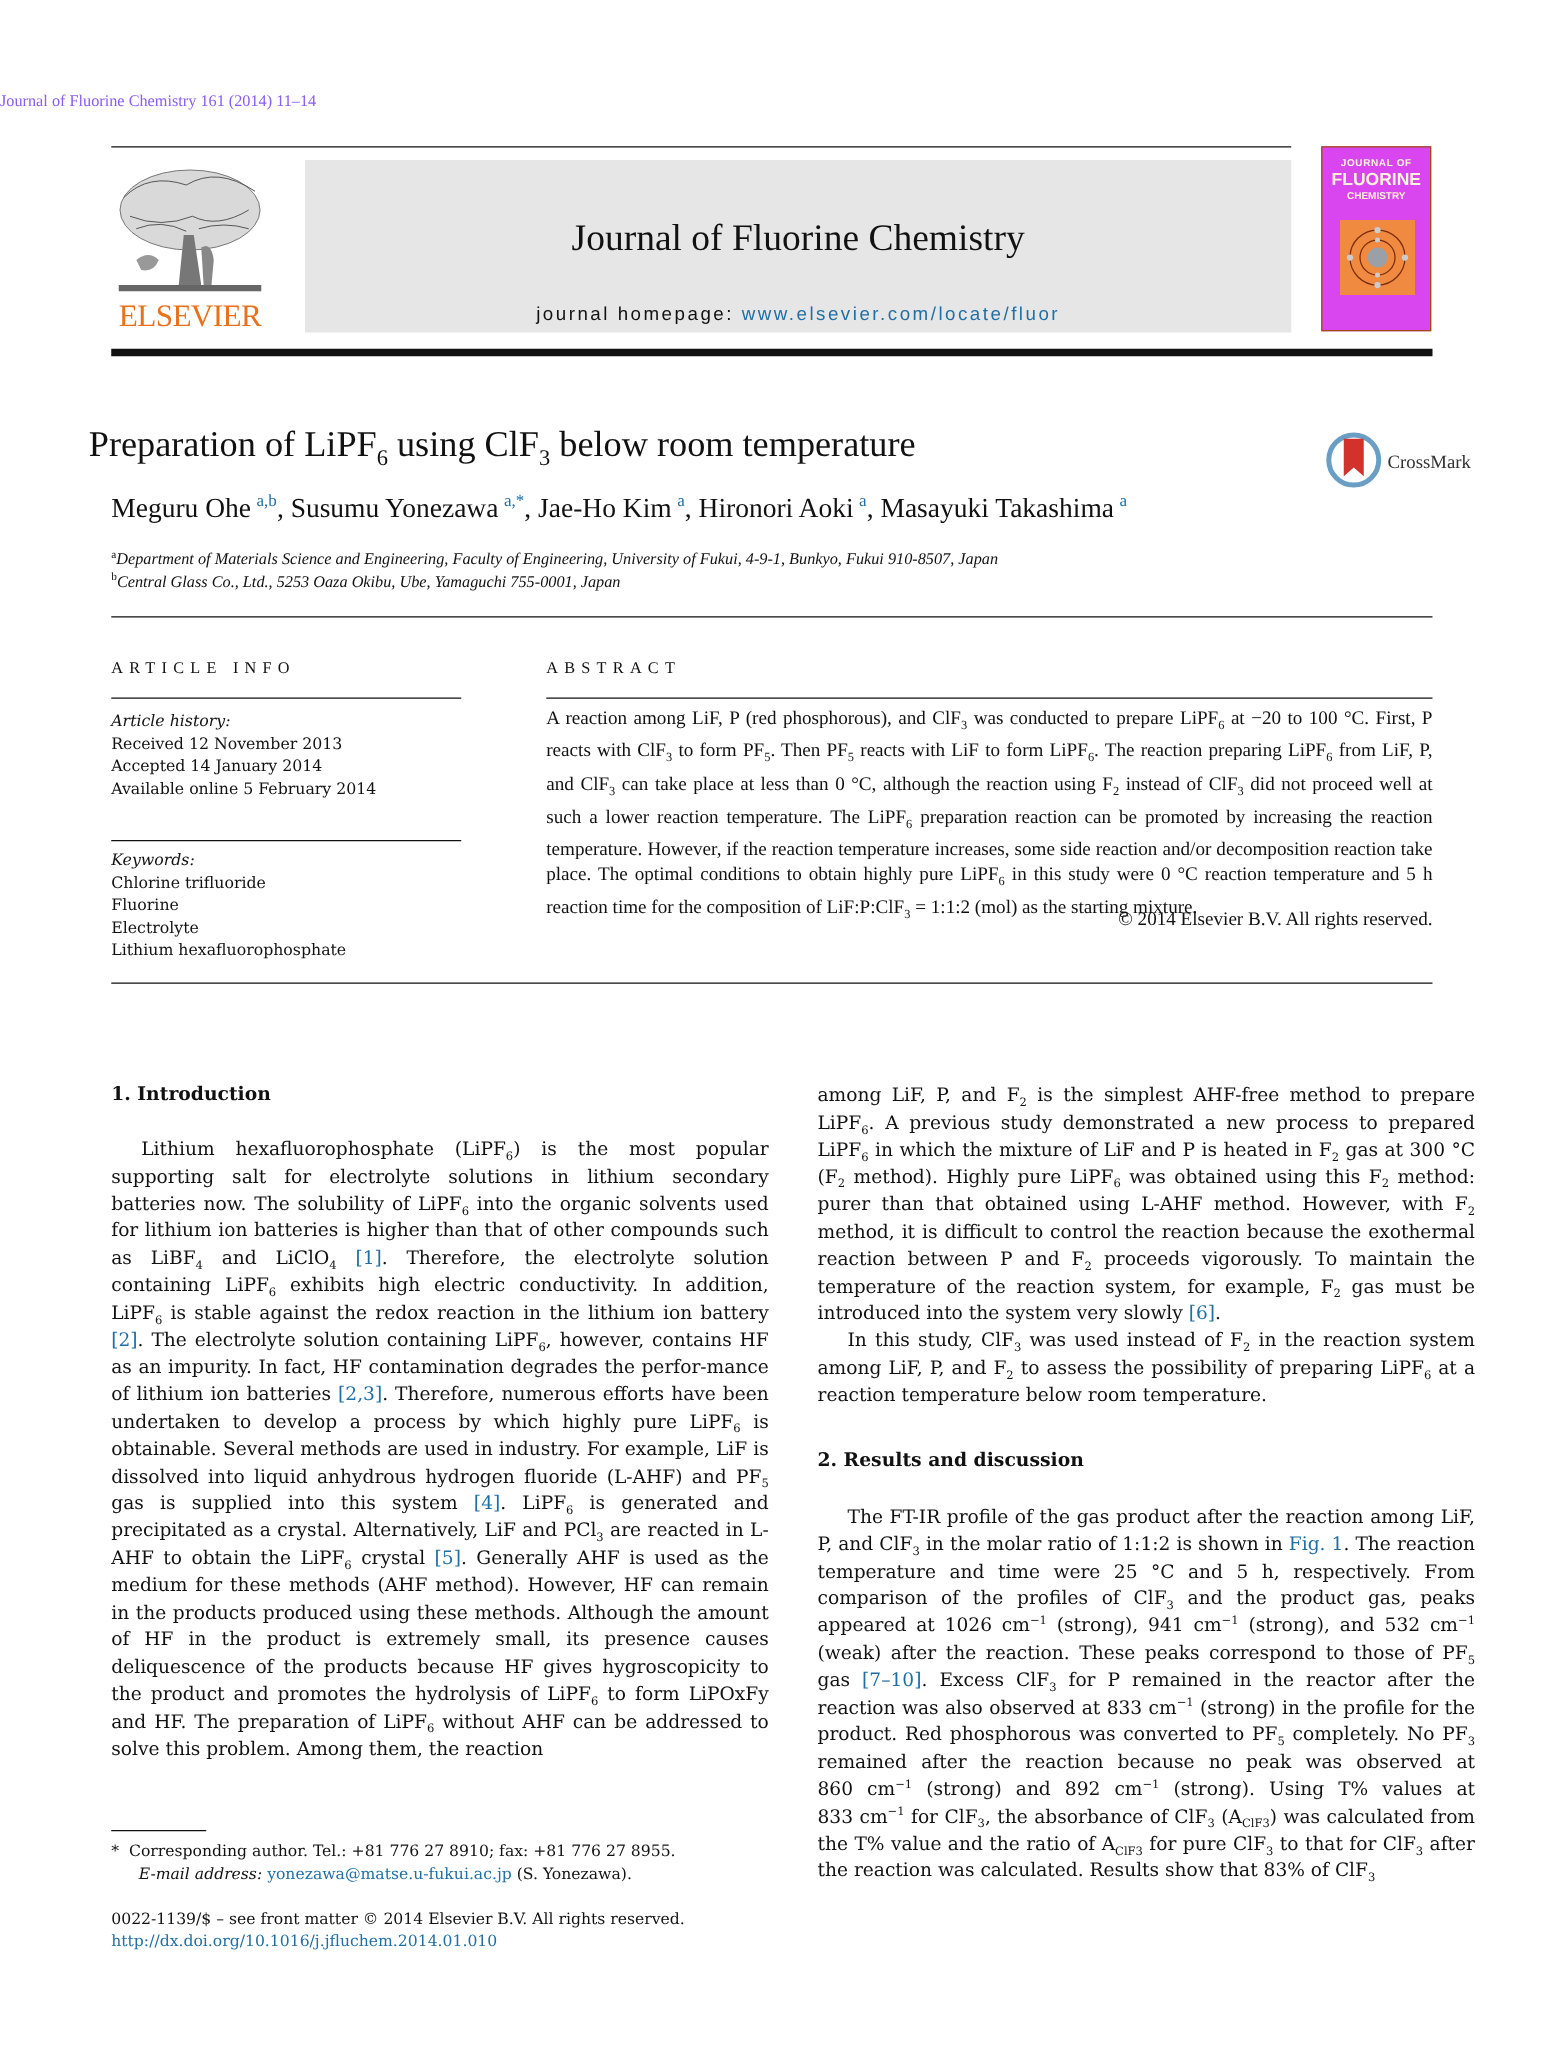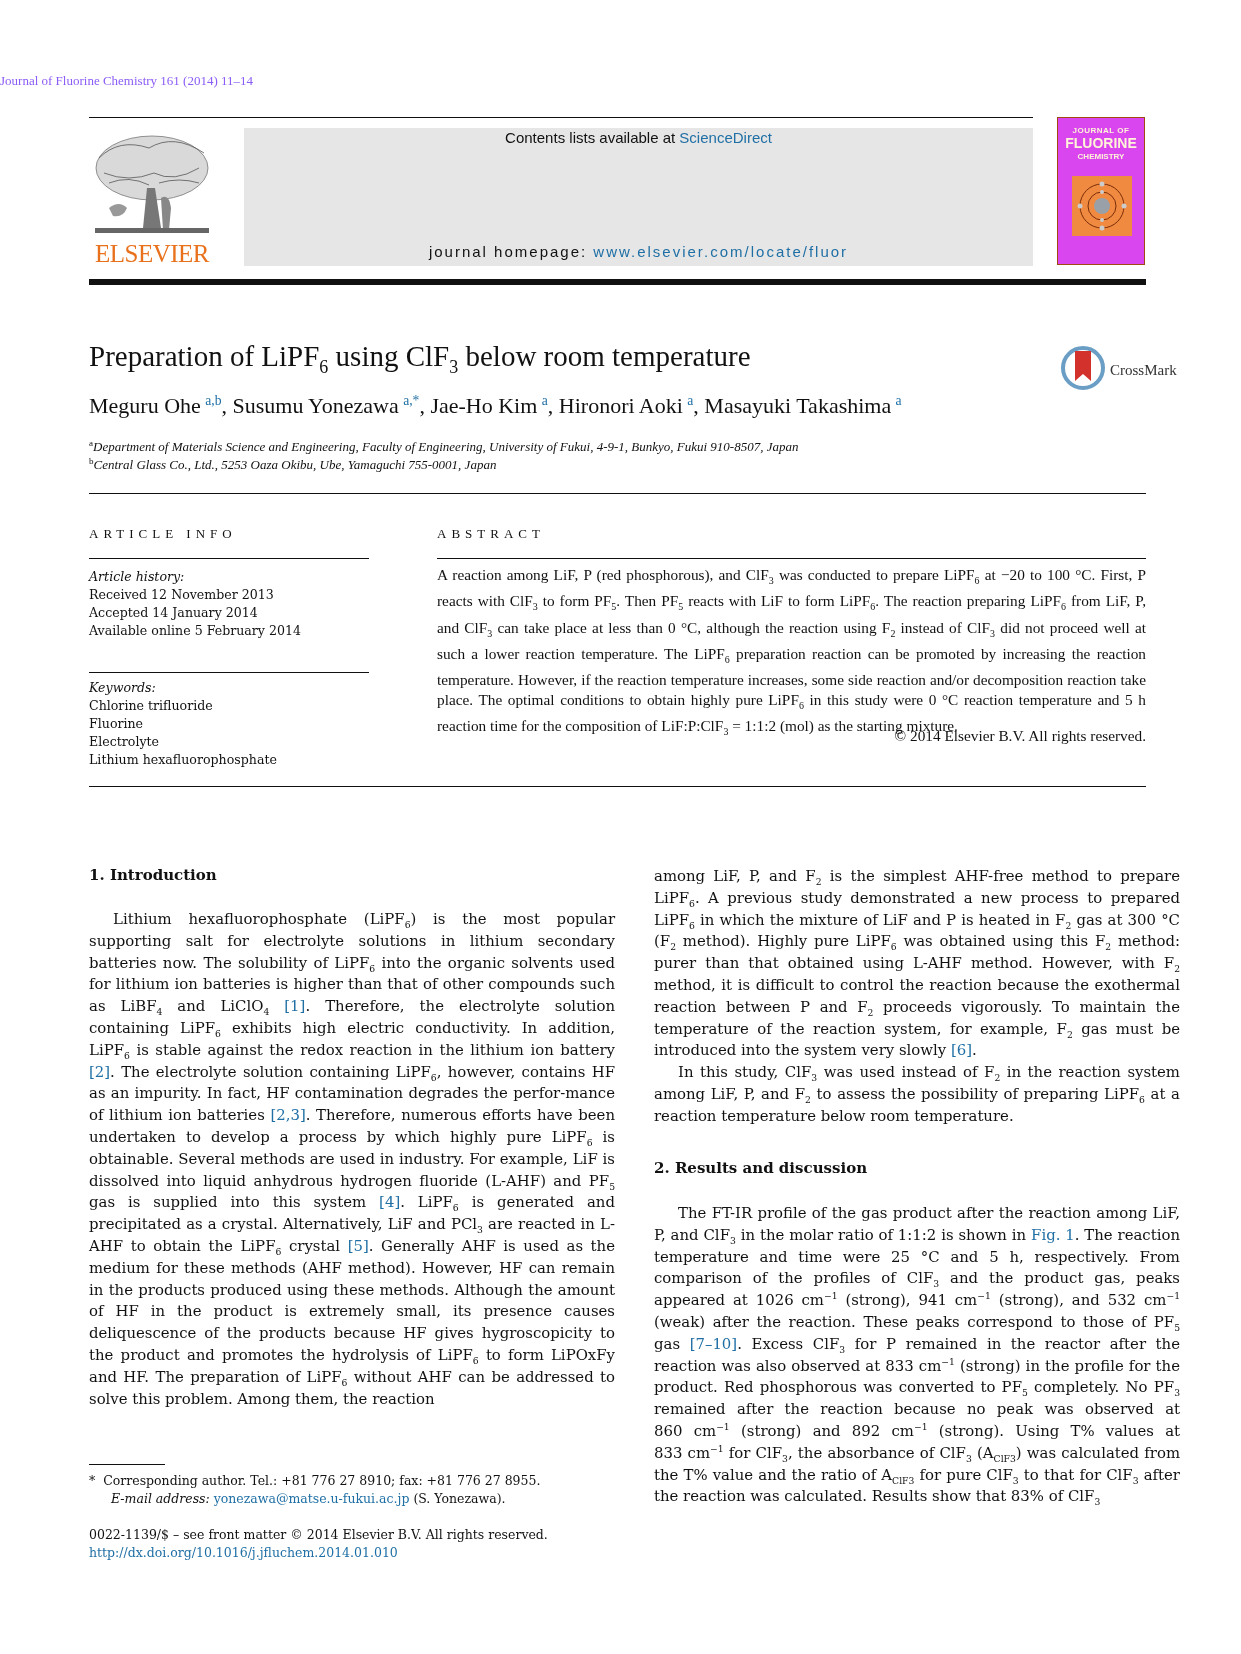--- a/index.html
+++ b/index.html
@@ -25,21 +25,21 @@
            border: 1px solid #a04a10; box-sizing: border-box; overflow: hidden; }
   .cover .c1 { position: absolute; left: 0; right: 0; top: 8px; text-align: center; font-family: "Liberation Sans", sans-serif;
                font-weight: bold; font-size: 8px; color: #fff3d8; letter-spacing: 0.5px; }
   .cover .c2 { position: absolute; left: 0; right: 0; top: 17px; text-align: center; font-family: "Liberation Sans", sans-serif;
                font-weight: bold; font-size: 14px; color: #fff3d8; }
   .cover .c3 { position: absolute; left: 0; right: 0; top: 34px; text-align: center; font-family: "Liberation Sans", sans-serif;
                font-weight: bold; font-size: 8px; color: #fff3d8; }
   .cover svg { position: absolute; left: 14px; top: 58px; }
   .thick-rule { left: 89px; top: 279px; width: 1057px; height: 6px; background: #111; }
 
-  .title { left: 89px; top: 340px; font-family: "Liberation Serif", serif; font-size: 29px; color: #111; }
+  .title { left: 71px; top: 340px; font-family: "Liberation Serif", serif; font-size: 29px; color: #111; }
   .title sub, .authors sup { font-size: 62%; }
   .crossmark { left: 1060px; top: 345px; width: 130px; height: 50px; }
   .crossmark .cm-label { position: absolute; left: 50px; top: 17px; font-family: "Liberation Serif", serif; font-size: 15px; color: #333; }
   .authors { left: 89px; top: 393px; font-family: "Liberation Serif", serif; font-size: 22px; color: #111; white-space: nowrap; }
   .authors sup { color: #1f6fa5; }
   .affil { left: 89px; font-family: "Liberation Serif", serif; font-style: italic; font-size: 13px; color: #111; }
   .affil sup { font-size: 9px; font-style: normal; }
   .rule { height: 1px; background: #111; }
 
   .sec-caps { font-family: "Liberation Serif", serif; font-size: 13px; letter-spacing: 5px; color: #111; }
@@ -83,23 +83,21 @@
     </g>
     <path d="M58 60 L54 100 L72 100 L66 60 Z" fill="#777"></path>
     <path d="M72 70 q8 -5 10 10 l-2 22 h-6 z" fill="#888"></path>
     <path d="M20 80 q10 -8 18 0 q-4 10 -14 8 z" fill="#999"></path>
     <rect x="6" y="100" width="114" height="5" fill="#666"></rect>
   </svg>
   <div class="elsevier-word">ELSEVIER</div>
 </div>
 
 <div class="abs masthead">
-  <div class="contents">
-    <span>Contents lists available at </span><a class="link">ScienceDirect</a>
-  </div>
+  <div class="jtitle">Journal of Fluorine Chemistry</div>
   <div class="homepage">
     <span>journal homepage: </span><a class="link">www.elsevier.com/locate/fluor</a>
   </div>
 </div>
 
 <div class="abs cover">
   <div class="c1">JOURNAL OF</div>
   <div class="c2">FLUORINE</div>
   <div class="c3">CHEMISTRY</div>
   <svg width="60" height="60" viewBox="0 0 60 60">

